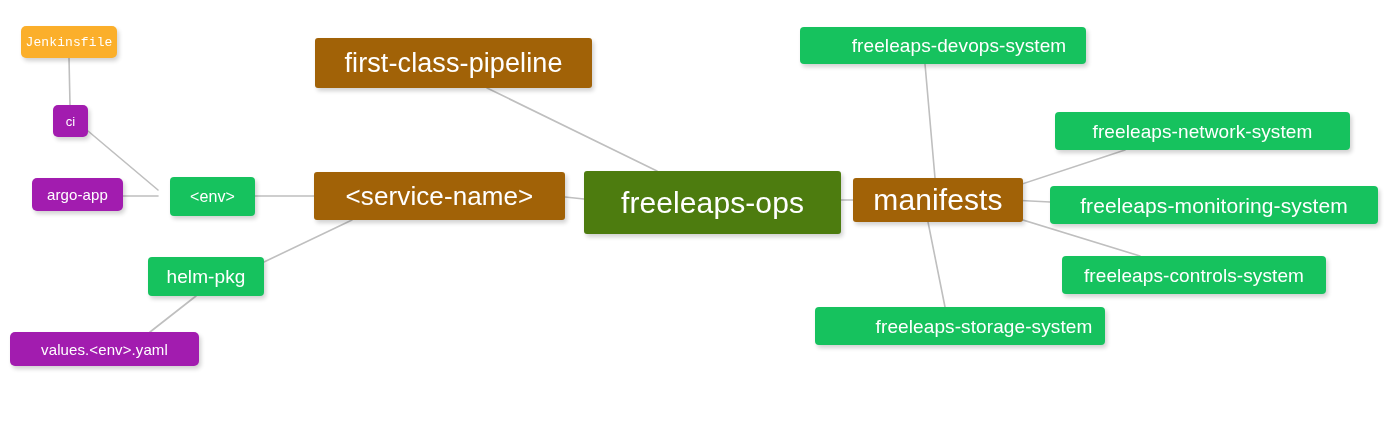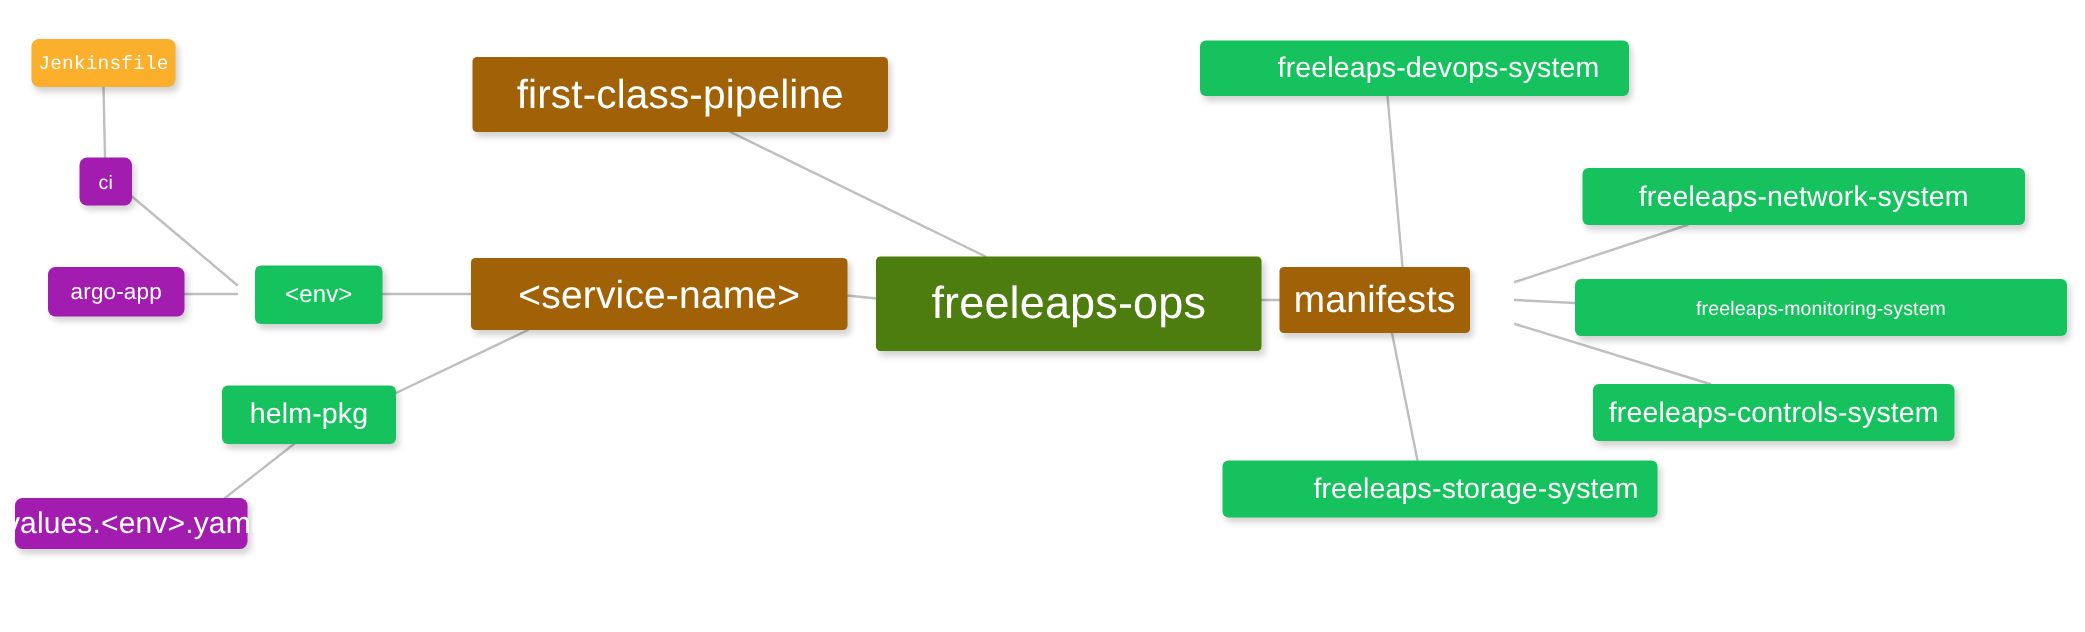--- a/index.html
+++ b/index.html
@@ -86,25 +86,25 @@
       <line x1="1010" y1="216" x2="1140" y2="256"></line>
       <line x1="928" y1="222" x2="945" y2="307"></line>
     </svg>
 
   <div id="node-layer">
       <div class="node c-orange r-sm" style="left: 21px; top: 26px; width: 96px; height: 32px; font-size: 13px;">Jenkinsfile</div>
       <div class="node c-red r-sm" style="left: 53px; top: 105px; width: 35px; height: 32px; font-size: 13px;">ci</div>
       <div class="node c-red r-sm" style="left: 32px; top: 178px; width: 91px; height: 33px; font-size: 15px;">argo-app</div>
       <div class="node c-green r-md" style="left: 158px; top: 177px; width: 85px; height: 39px; font-size: 16px; margin-left: 12px;">&lt;env&gt;</div>
       <div class="node c-green r-md" style="left: 148px; top: 257px; width: 116px; height: 39px; font-size: 19px;">helm-pkg</div>
-      <div class="node c-red r-sm" style="left: 10px; top: 332px; width: 155px; height: 34px; font-size: 20px;">values.&lt;env&gt;.yaml</div>
+      <div class="node c-red r-sm" style="left: 10px; top: 332px; width: 189px; height: 34px; font-size: 15px;">values.&lt;env&gt;.yaml</div>
       <div class="node c-blue r-lg" style="left: 315px; top: 38px; width: 277px; height: 50px; font-size: 27px;">first-class-pipeline</div>
       <div class="node c-blue r-lg" style="left: 314px; top: 172px; width: 251px; height: 48px; font-size: 26px;">&lt;service-name&gt;</div>
       <div class="node c-root r-lg" style="left: 584px; top: 171px; width: 257px; height: 63px; font-size: 30px;">freeleaps-ops</div>
-      <div class="node c-blue r-lg" style="left: 853px; top: 178px; width: 127px; height: 44px; font-size: 25px;">manifests</div>
+      <div class="node c-blue r-lg" style="left: 853px; top: 178px; width: 170px; height: 44px; font-size: 30px;">manifests</div>
       <div class="node c-green r-md" style="left: 800px; top: 27px; width: 286px; height: 37px; font-size: 19px; padding-left: 32px;">freeleaps-devops-system</div>
       <div class="node c-green r-md" style="left: 1055px; top: 112px; width: 295px; height: 38px; font-size: 19px;">freeleaps-network-system</div>
-      <div class="node c-green r-md" style="left: 1050px; top: 186px; width: 328px; height: 38px; font-size: 13px;">freeleaps-monitoring-system</div>
-      <div class="node c-green r-md" style="left: 1062px; top: 256px; width: 241px; height: 38px; font-size: 19px;">freeleaps-controls-system</div>
+      <div class="node c-green r-md" style="left: 1050px; top: 186px; width: 328px; height: 38px; font-size: 21px;">freeleaps-monitoring-system</div>
+      <div class="node c-green r-md" style="left: 1062px; top: 256px; width: 264px; height: 38px; font-size: 19px;">freeleaps-controls-system</div>
       <div class="node c-green r-md" style="left: 815px; top: 307px; width: 290px; height: 38px; font-size: 19px; padding-left: 48px;">freeleaps-storage-system</div>
     </div>
 
 </div>
 
 </body></html>

